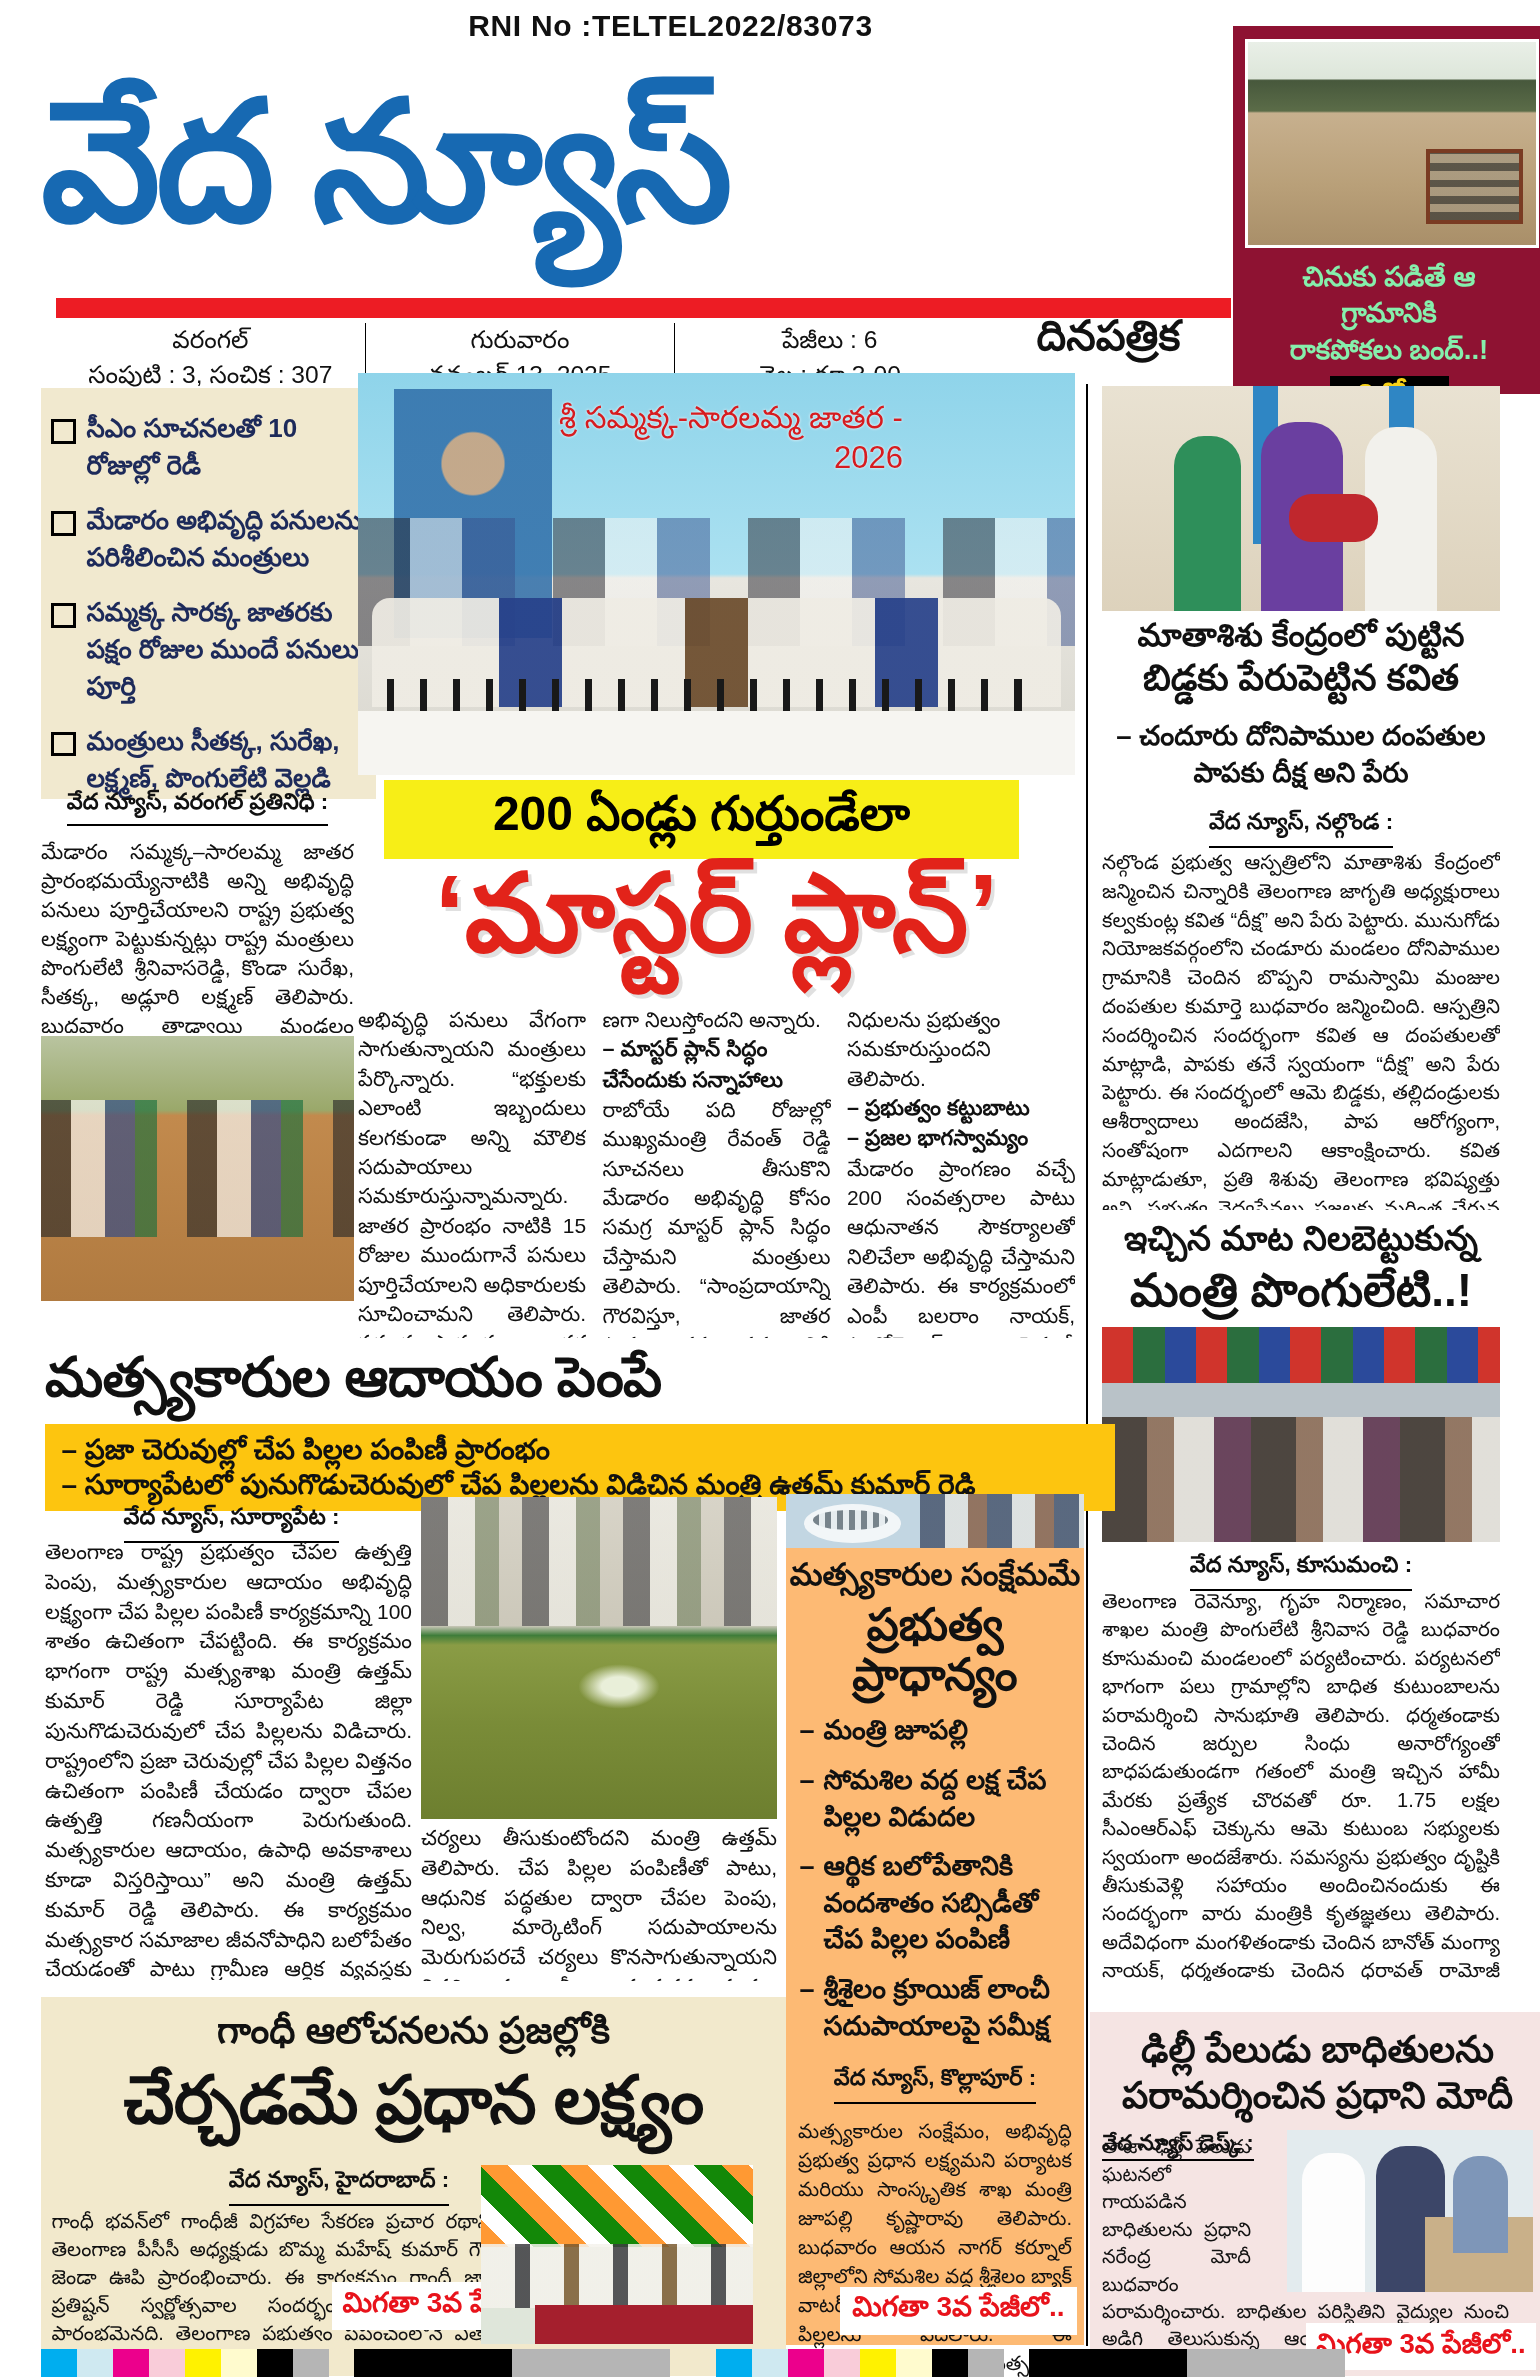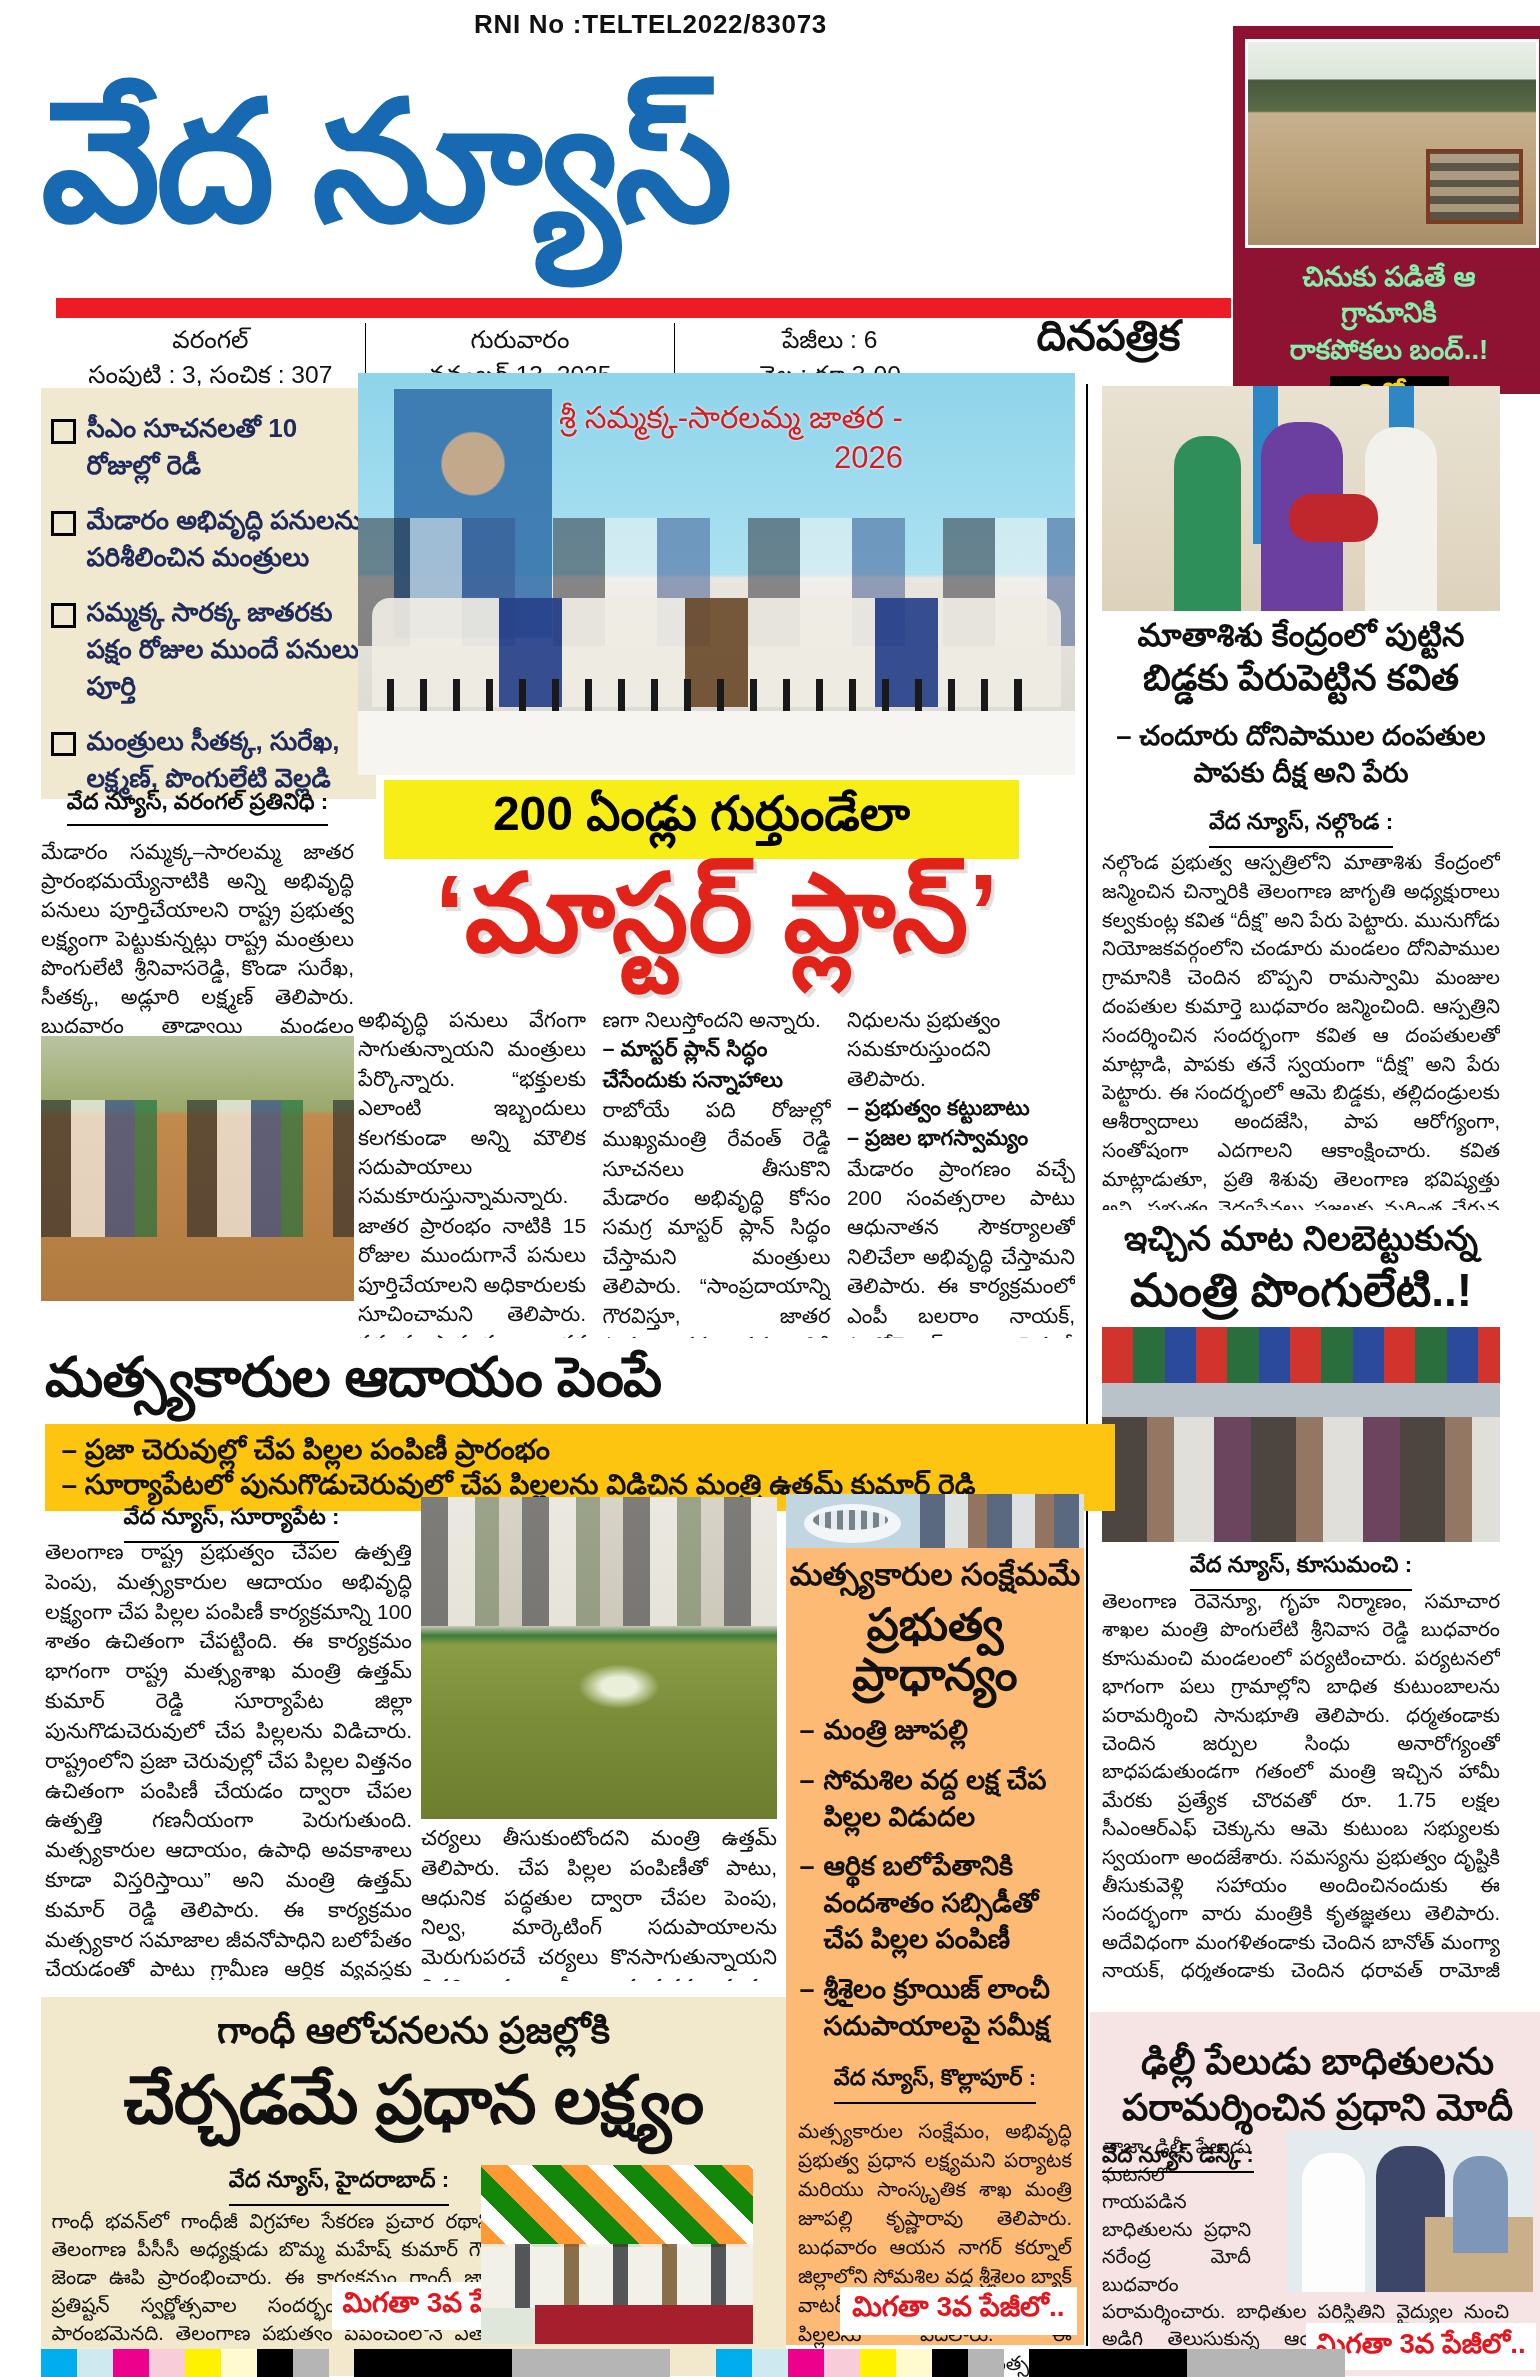--- a/index.html
+++ b/index.html
@@ -3,21 +3,21 @@
 <meta charset="utf-8">
 <style>
   html,body{margin:0;padding:0;background:#fff;}
   .page{position:relative;width:1541px;height:2377px;background:#ffffff;overflow:hidden;
         font-family:"Liberation Sans", sans-serif;color:#111;}
   .abs{position:absolute;}
   .just{text-align:justify;}
   .clip{overflow:hidden;}
 
   
-  .rni{left:0;top:9px;width:1301px;font-size:26px;font-weight:600;text-align:center;letter-spacing:0.7px;}
+  .rni{left:0;top:9px;width:1301px;font-size:30px;font-weight:600;text-align:center;letter-spacing:0.7px;padding-left:20px;}
   .masthead{left:41px;top:25px;width:1186px;height:273px;font-size:168px;font-weight:bold;
             color:#1769b2;display:flex;align-items:center;line-height:1;letter-spacing:-4.5px;z-index:2;}
   .redbar{left:56px;top:298px;width:1175px;height:20px;background:#ed1c24;z-index:1;}
   .daily{left:985px;top:312px;width:247px;font-size:42px;font-weight:bold;text-align:center;}
   .dateline{left:56px;top:323px;width:928px;height:69px;display:flex;font-weight:normal;}
   .dateline .cell{flex:1;display:flex;flex-direction:column;justify-content:space-between;
                   text-align:center;padding:1.5px 4.5px;font-size:24.6px;line-height:1.25;}
   .dateline .cell + .cell{border-left:1.5px solid #000;}
 
   
@@ -117,21 +117,21 @@
   .kv-h2{left:1102px;top:657px;width:398px;font-size:36px;font-weight:bold;text-align:center;}
   .kv-sub{left:1102px;top:717px;width:398px;font-size:27.6px;font-weight:bold;text-align:center;line-height:1.35;}
   .kv-by{left:1102px;top:809px;width:398px;}
   .kv-body{left:1102px;top:848px;width:398px;height:362px;font-size:20px;line-height:1.44;}
   .pg-h1{left:1102px;top:1219px;width:398px;font-size:34px;font-weight:bold;text-align:center;}
   .pg-h2{left:1102px;top:1263px;width:398px;font-size:46px;font-weight:bold;text-align:center;}
   .pg-by{left:1102px;top:1552px;width:398px;}
   .pg-body{left:1102px;top:1587px;width:398px;height:394px;font-size:20px;line-height:1.42;}
 
   .modi-box{left:1090px;top:2012px;width:431px;height:334px;background:#f5e4e3;padding:15px 12px;}
-  .md-head{font-size:37px;font-weight:bold;text-align:center;line-height:1.25;margin-top:12px;}
+  .md-head{font-size:37px;font-weight:bold;text-align:center;line-height:1.25;}
   .md-by{margin-top:10.4px;text-align:left;}
   .md-by span{border-bottom:2.2px solid #000;padding-bottom:4.5px;font-weight:bold;font-size:21.6px;}
   .md-colL{position:absolute;left:12px;top:121px;width:149px;font-size:19.4px;line-height:1.42;text-align:justify;height:159px;overflow:hidden;}
   .md-tail{position:absolute;left:12px;top:286px;width:407px;font-size:19.4px;line-height:1.4;text-align:justify;height:72px;overflow:hidden;}
   .more{color:#e8131b;font-weight:bold;background:#fff;}
   .md-more{position:absolute;right:9px;bottom:6px;font-size:27.6px;padding:4.5px 10.4px;}
 
   
   .fish-head{left:45px;top:1345px;width:745px;font-size:55px;font-weight:bold;letter-spacing:-0.7px;}
   .fish-deck{left:45px;top:1424px;width:1037px;height:75px;background:#fdc50f;padding:6px 16.4px;

